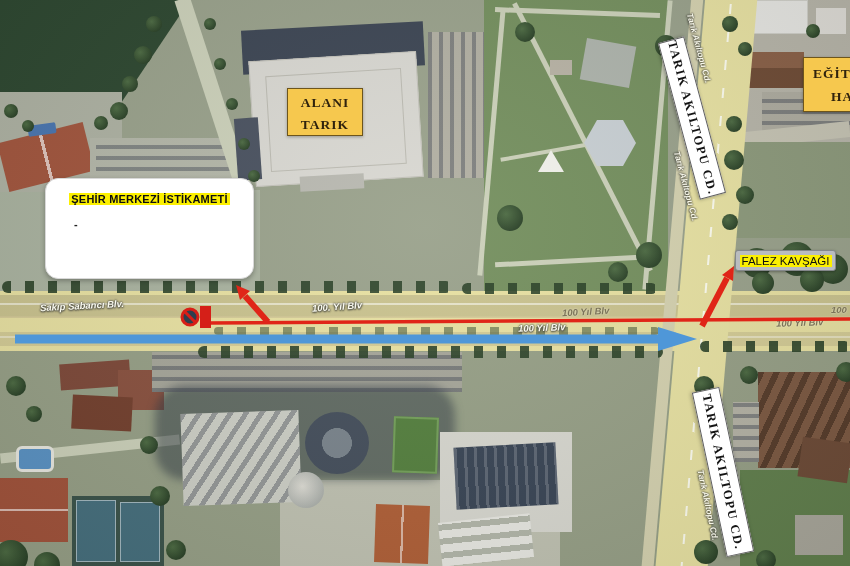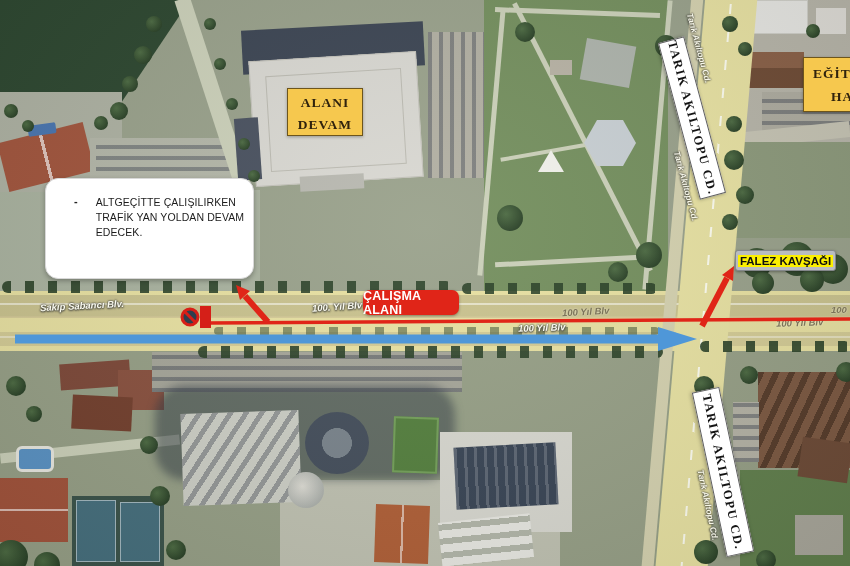--- a/index.html
+++ b/index.html
@@ -25,21 +25,21 @@
   .callout .tl{display:block;text-align:center;line-height:1.45}
   .callout .tl span{background:#fcf000;font-weight:700;font-size:11px;letter-spacing:.2px;color:#0f0f0f;padding:0 2px}
   .callout .bodyrow{display:flex;margin-top:9px;padding-left:28px}
   .callout .dash{font-size:11px;font-weight:700;color:#222;width:22px}
   .callout .bodytext{width:160px;font-size:10.5px;font-weight:500;line-height:1.42;color:#1c1c1c;letter-spacing:.1px}
   .redbox{position:absolute;left:363px;top:290px;width:96px;height:25px;background:#e02518;border-radius:7px;
           display:flex;align-items:center;justify-content:center;color:#fff;font-weight:700;font-size:12.5px;
           letter-spacing:.2px;box-shadow:0 1px 3px rgba(0,0,0,.35)}
   .graybox{position:absolute;left:735px;top:250px;width:101px;height:21px;background:#b9bcbf;border:1px solid #83878a;
            border-radius:3px;display:flex;align-items:center;justify-content:center;box-shadow:0 1px 3px rgba(0,0,0,.35)}
-  .graybox span{background:#fcf000;font-weight:700;font-size:11.5px;color:#0f0f0f;padding:0 2px;white-space:nowrap}
+  .graybox span{background:#fcf000;font-weight:400;font-size:11.5px;color:#0f0f0f;padding:0 2px;white-space:nowrap}
 </style>
 </head>
 <body>
 
 <div class="stage">
 
   <div class="abs" style="left:0;top:190px;width:260px;height:102px;background:#aab3a0"></div>
   <div class="abs" style="left:0;top:350px;width:850px;height:216px;background:#97a087"></div>
   <div class="abs" style="left:280px;top:480px;width:280px;height:86px;background:#c0c2b2"></div>
 
@@ -191,43 +191,40 @@
       <polygon points="734,266 733,281 722,275" fill="#E02518"></polygon>
     </g>
     <rect x="200" y="306" width="11" height="22" fill="#D51F18"></rect>
     <g>
       <circle cx="190" cy="317" r="8" fill="#2f3e4e" stroke="#D81E17" stroke-width="3"></circle>
       <line x1="184" y1="311" x2="196" y2="323" stroke="#D81E17" stroke-width="3"></line>
     </g>
   </svg>
 
   <div class="callout">
+    <span class="tl"><span>ŞEHİR MERKEZİ İSTİKAMETİ</span></span>
     <div class="bodyrow">
       <span class="dash">-</span>
-      <span class="bodytext">ALTGEÇİTTE ÇALIŞILIRKEN TRAFİK YAN YOLDAN DEVAM EDECEK.</span>
     </div>
   </div>
 
   <div class="ybox" style="left:287px;top:88px;width:76px;height:48px;font-size:13.5px;letter-spacing:1px;line-height:1.65;text-align:center;padding-top:3px">
     <div>ALANI</div>
-    <div>DEVAM</div>
+    <div>TARIK</div>
   </div>
 
   <div class="ybox" style="left:803px;top:57px;width:140px;height:55px;font-size:13.5px;letter-spacing:1px;line-height:1.7;padding-top:5px">
     <div style="padding-left:9px">EĞİTİM</div>
     <div style="padding-left:27px">HA</div>
   </div>
 
   <div class="graybox">
     <span>FALEZ KAVŞAĞI</span>
   </div>
 
-  <div class="redbox">
-    <span>ÇALIŞMA ALANI</span>
-  </div>
 
   <div class="wbox" style="left:692px;top:118px;width:162px;height:27px;transform:translate(-50%,-50%) rotate(75deg)">
     <span>TARIK AKILTOPU CD.</span>
   </div>
 
   <div class="wbox" style="left:723px;top:472px;width:168px;height:28px;transform:translate(-50%,-50%) rotate(78deg)">
     <span>TARIK AKILTOPU CD.</span>
   </div>
 
 </div>

